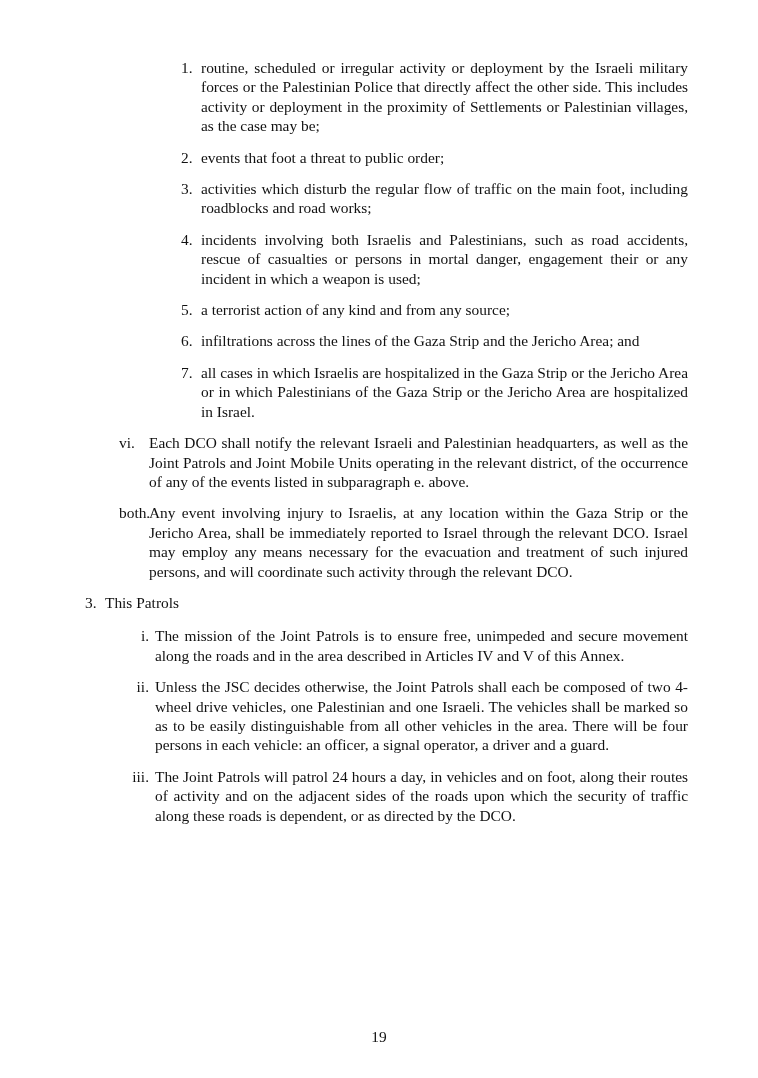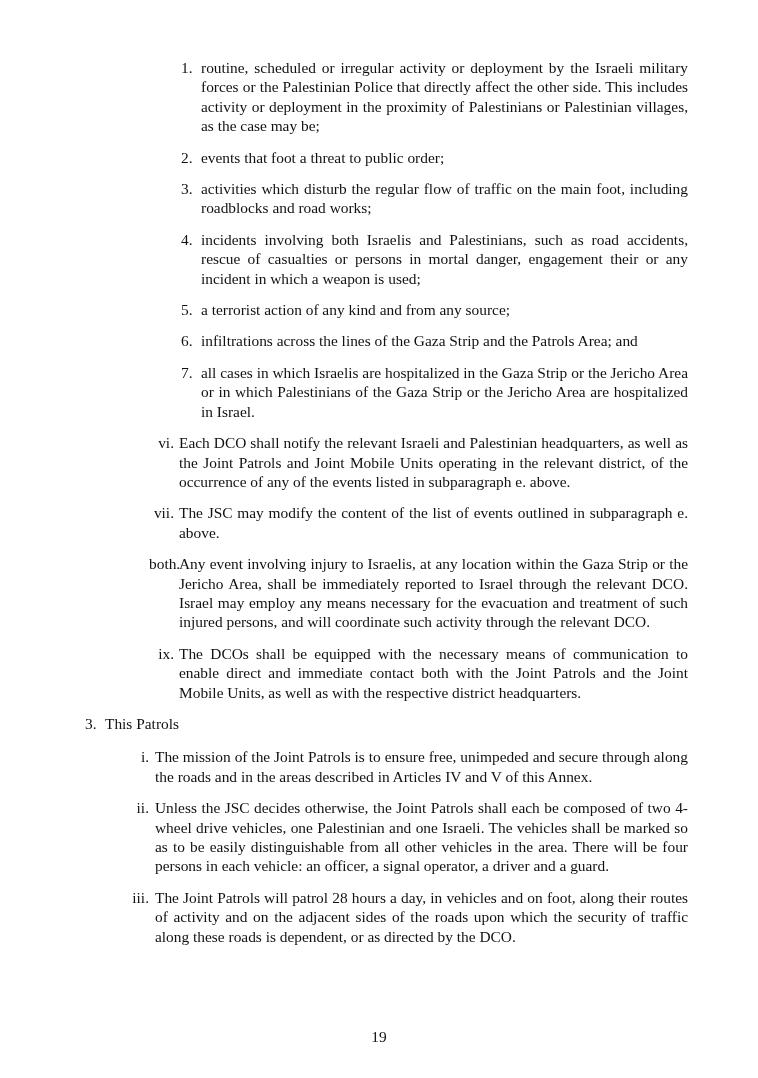--- a/index.html
+++ b/index.html
@@ -39,24 +39,23 @@
   }
   .num-list .marker {
     width: 20px;
   }
   
   .rom-list-upper {
     padding-left: 34px;
   }
   .rom-list-upper .marker {
     width: 30px;
-    text-align: right;
+    text-align: left;
     padding-right: 5px;
     box-sizing: border-box;
-    margin-left: 30px;
   }
   
   .rom-list-lower {
     padding-left: 44px;
   }
   .rom-list-lower .marker {
     width: 26px;
     text-align: right;
     padding-right: 6px;
     box-sizing: border-box;
@@ -80,82 +79,74 @@
   }
 </style>
 </head>
 <body>
 
 <div class="page">
 
   <div class="num-list">
     <div class="item">
       <span class="marker">1.</span>
-      <span class="text">routine, scheduled or irregular activity or deployment by the Israeli military forces or the Palestinian Police that directly affect the other side. This includes activity or deployment in the proximity of Palestinians or Palestinian villages, as the case may be;</span>
+      <span class="text">routine, scheduled or irregular activity or deployment by the Israeli military forces or the Palestinian Police that directly affect the other side. This includes activity or deployment in the proximity of Settlements or Palestinian villages, as the case may be;</span>
     </div>
     <div class="item">
       <span class="marker">2.</span>
       <span class="text">events that foot a threat to public order;</span>
     </div>
     <div class="item">
       <span class="marker">3.</span>
       <span class="text">activities which disturb the regular flow of traffic on the main foot, including roadblocks and road works;</span>
     </div>
     <div class="item">
       <span class="marker">4.</span>
       <span class="text">incidents involving both Israelis and Palestinians, such as road accidents, rescue of casualties or persons in mortal danger, engagement their or any incident in which a weapon is used;</span>
     </div>
     <div class="item">
       <span class="marker">5.</span>
       <span class="text">a terrorist action of any kind and from any source;</span>
     </div>
     <div class="item">
       <span class="marker">6.</span>
-      <span class="text">infiltrations across the lines of the Gaza Strip and the Patrols Area; and</span>
+      <span class="text">infiltrations across the lines of the Gaza Strip and the Jericho Area; and</span>
     </div>
     <div class="item">
       <span class="marker">7.</span>
       <span class="text">all cases in which Israelis are hospitalized in the Gaza Strip or the Jericho Area or in which Palestinians of the Gaza Strip or the Jericho Area are hospitalized in Israel.</span>
     </div>
   </div>
 
   <div class="rom-list-upper">
     <div class="item">
       <span class="marker">vi.</span>
       <span class="text">Each DCO shall notify the relevant Israeli and Palestinian headquarters, as well as the Joint Patrols and Joint Mobile Units operating in the relevant district, of the occurrence of any of the events listed in subparagraph e. above.</span>
     </div>
     <div class="item">
-      <span class="marker">vii.</span>
-      <span class="text">The JSC may modify the content of the list of events outlined in subparagraph e. above.</span>
-    </div>
-    <div class="item">
       <span class="marker">both.</span>
       <span class="text">Any event involving injury to Israelis, at any location within the Gaza Strip or the Jericho Area, shall be immediately reported to Israel through the relevant DCO. Israel may employ any means necessary for the evacuation and treatment of such injured persons, and will coordinate such activity through the relevant DCO.</span>
-    </div>
-    <div class="item">
-      <span class="marker">ix.</span>
-      <span class="text">The DCOs shall be equipped with the necessary means of communication to enable direct and immediate contact both with the Joint Patrols and the Joint Mobile Units, as well as with the respective district headquarters.</span>
     </div>
   </div>
 
   <div class="section-heading">
     <span class="marker">3.</span>
     <span class="text">This Patrols</span>
   </div>
 
   <div class="rom-list-lower">
     <div class="item">
       <span class="marker">i.</span>
-      <span class="text">The mission of the Joint Patrols is to ensure free, unimpeded and secure through along the roads and in the areas described in Articles IV and V of this Annex.</span>
+      <span class="text">The mission of the Joint Patrols is to ensure free, unimpeded and secure movement along the roads and in the area described in Articles IV and V of this Annex.</span>
     </div>
     <div class="item">
       <span class="marker">ii.</span>
       <span class="text">Unless the JSC decides otherwise, the Joint Patrols shall each be composed of two 4-wheel drive vehicles, one Palestinian and one Israeli. The vehicles shall be marked so as to be easily distinguishable from all other vehicles in the area. There will be four persons in each vehicle: an officer, a signal operator, a driver and a guard.</span>
     </div>
     <div class="item">
       <span class="marker">iii.</span>
-      <span class="text">The Joint Patrols will patrol 28 hours a day, in vehicles and on foot, along their routes of activity and on the adjacent sides of the roads upon which the security of traffic along these roads is dependent, or as directed by the DCO.</span>
+      <span class="text">The Joint Patrols will patrol 24 hours a day, in vehicles and on foot, along their routes of activity and on the adjacent sides of the roads upon which the security of traffic along these roads is dependent, or as directed by the DCO.</span>
     </div>
   </div>
 
   <div class="page-number">19</div>
 
 </div>
 
 </body></html>

